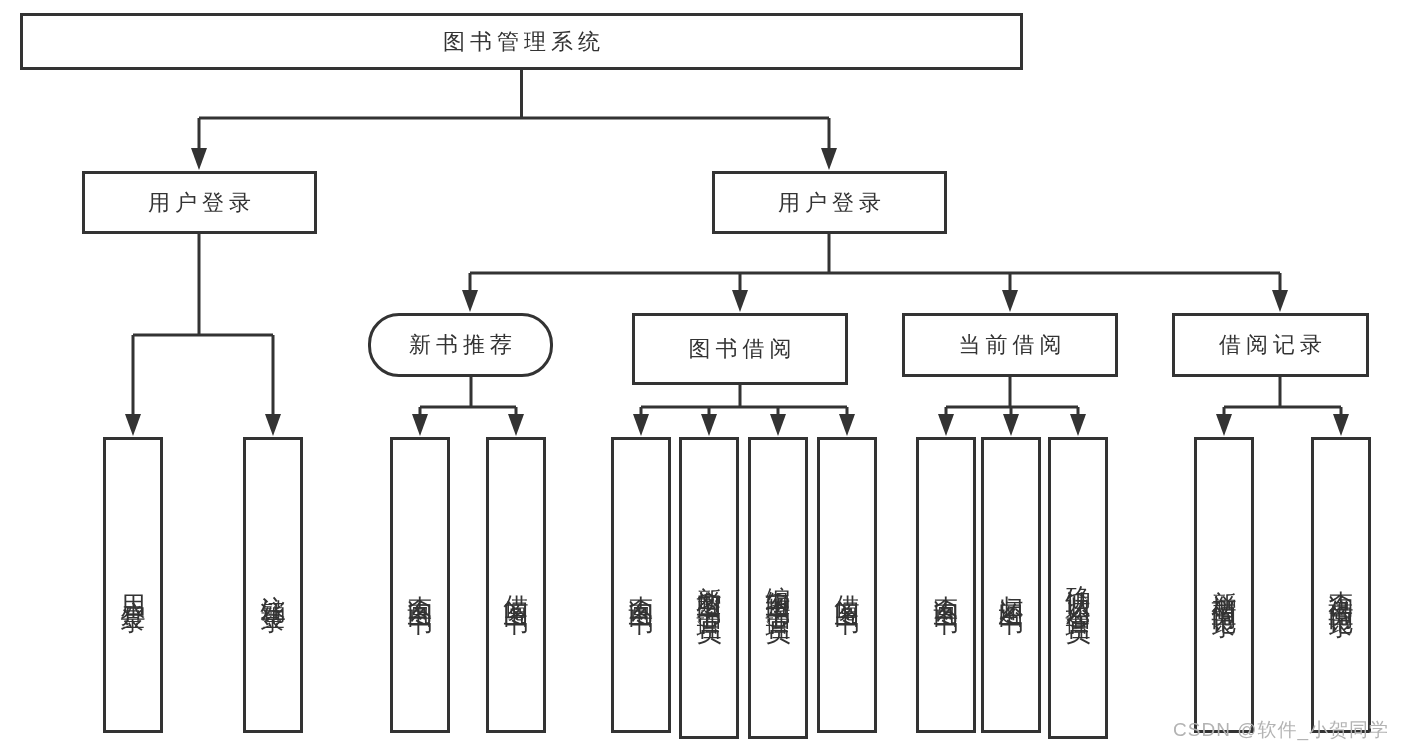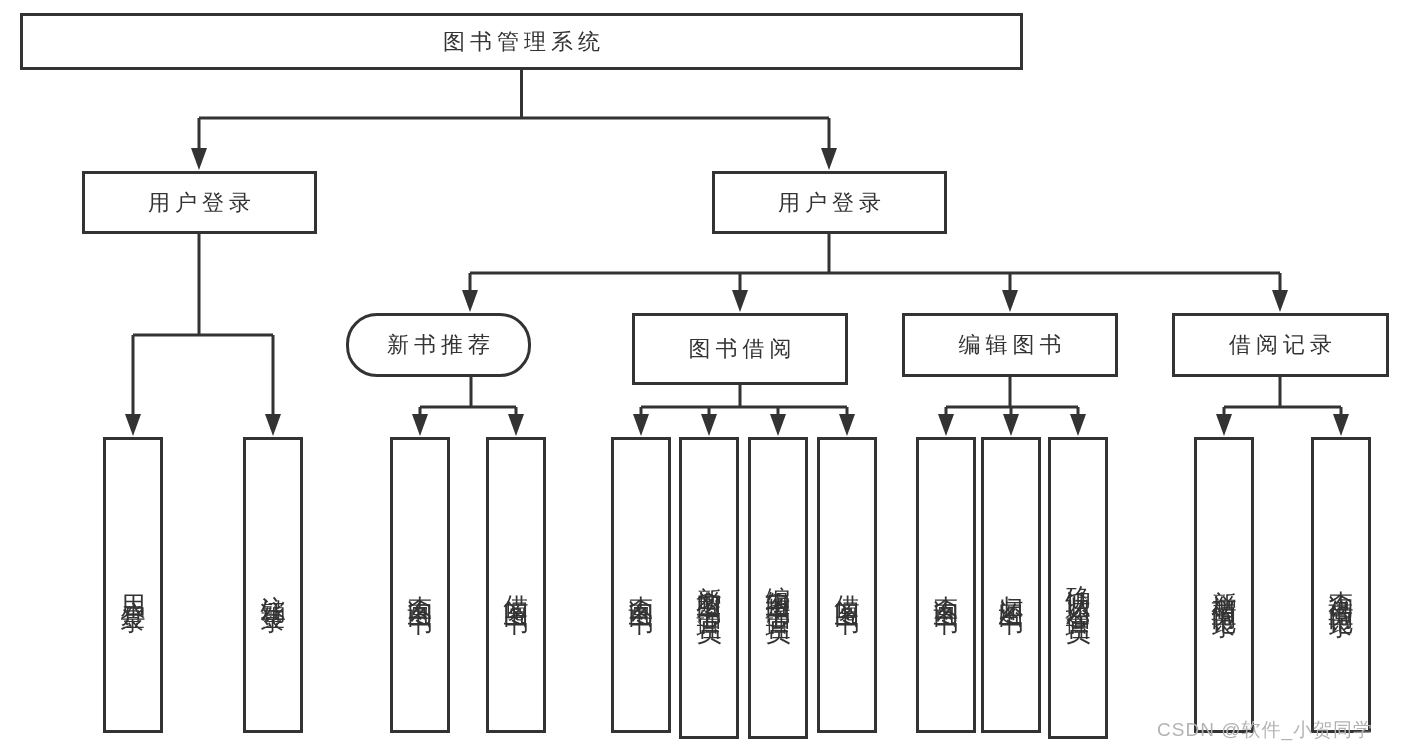--- a/index.html
+++ b/index.html
@@ -44,44 +44,44 @@
     font-size: 25px;
     letter-spacing: 5px;
     line-height: 1;
     color: var(--text);
   }
 
   
   #root-box            { left: 20px;   top: 13px;  width: 1003px; height: 57px; }
   #user-login-box      { left: 82px;   top: 171px; width: 235px;  height: 63px; }
   #book-mgmt-box       { left: 712px;  top: 171px; width: 235px;  height: 63px; }
-  #new-books-box       { left: 346px;  top: 313px; width: 185px;  height: 64px; border-radius: 31px; }
+  #new-books-box       { left: 368px;  top: 313px; width: 185px;  height: 64px; border-radius: 31px; }
   #book-borrow-box     { left: 632px;  top: 313px; width: 216px;  height: 72px; }
   #current-borrow-box  { left: 902px;  top: 313px; width: 216px;  height: 64px; }
-  #borrow-records-box  { left: 1172px; top: 313px; width: 217px;  height: 64px; }
+  #borrow-records-box  { left: 1172px; top: 313px; width: 197px;  height: 64px; }
 
   .leaf { top: 437px; width: 60px; height: 296px; }
   .leaf.tall { height: 302px; }
   #leaf-u1 { left: 103px; }
   #leaf-u2 { left: 243px; }
   #leaf-n1 { left: 390px; }
   #leaf-n2 { left: 486px; }
   #leaf-b1 { left: 611px; }
   #leaf-b2 { left: 679px; }
   #leaf-b3 { left: 748px; }
   #leaf-b4 { left: 817px; }
   #leaf-c1 { left: 916px; }
   #leaf-c2 { left: 981px; }
   #leaf-c3 { left: 1048px; }
   #leaf-r1 { left: 1194px; }
   #leaf-r2 { left: 1311px; }
 
   .watermark {
     position: absolute;
-    right: 32px;
+    right: 16px;
     bottom: 4px;
     font-size: 19px;
     color: var(--watermark);
     letter-spacing: 1px;
     white-space: nowrap;
   }
 </style>
 </head>
 <body>
 
@@ -148,21 +148,21 @@
     <span>用户登录</span>
   </div>
 
   <div class="node h" id="new-books-box">
     <span>新书推荐</span>
   </div>
   <div class="node h" id="book-borrow-box">
     <span>图书借阅</span>
   </div>
   <div class="node h" id="current-borrow-box">
-    <span>编辑图书</span>
+    <span>当前借阅</span>
   </div>
   <div class="node h" id="borrow-records-box">
     <span>借阅记录</span>
   </div>
 
   <div class="node v leaf" id="leaf-u1">
     <span>用户登录</span>
   </div>
   <div class="node v leaf" id="leaf-u2">
     <span>注销登录</span>

